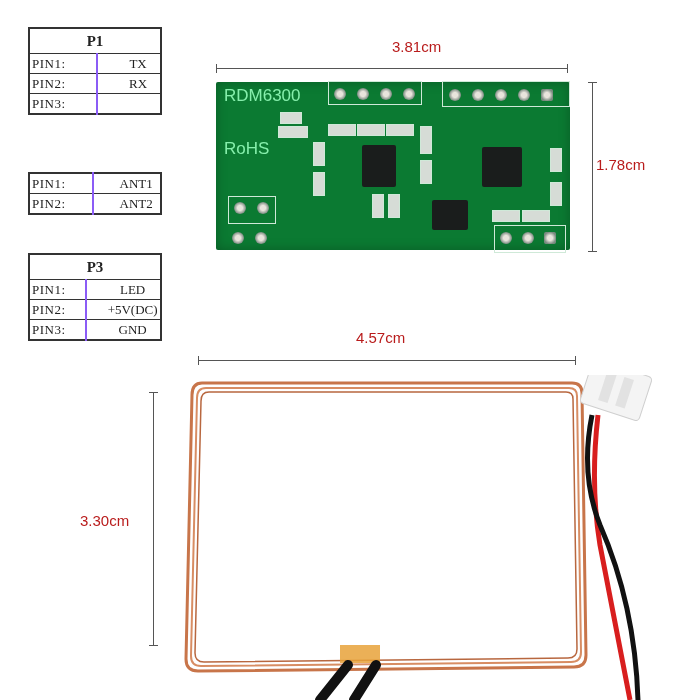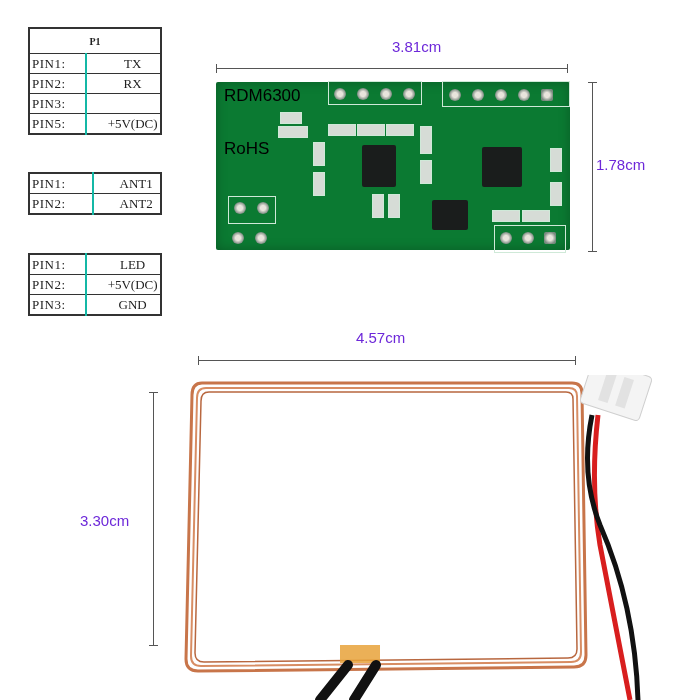--- a/index.html
+++ b/index.html
@@ -1,35 +1,35 @@
 <!DOCTYPE html>
 <html><head>
 <meta charset="utf-8">
 <style>
   html, body { margin: 0; padding: 0; background: #ffffff; }
   body { width: 700px; height: 700px; position: relative; overflow: hidden; font-family: "Liberation Sans", sans-serif; }
   .pin-table { position: absolute; border-collapse: collapse; font-family: "Liberation Serif", serif; font-size: 13px; color: #222; border: 2px solid #333; background: #fff; }
-  .pin-table th { border: 1px solid #333; font-weight: bold; font-size: 10px; height: 22px; text-align: center; }
+  .pin-table th { border: 1px solid #333; font-weight: bold; font-size: 15px; height: 22px; text-align: center; }
   .pin-table td { border: 1px solid #333; height: 19px; padding: 0 2px; }
-  .pin-table td.lbl { width: 78px; text-align: left; letter-spacing: 0.5px; border-right: 2px solid #14b8a6; }
+  .pin-table td.lbl { width: 78px; text-align: left; letter-spacing: 0.5px; border-right: 2px solid #8b5cf6; }
   .pin-table td.val { width: 52px; text-align: center; padding-left: 20px; }
   #t1 { left: 28px; top: 27px; width: 134px; }
   #t2 { left: 28px; top: 172px; width: 134px; }
   #t3 { left: 28px; top: 253px; width: 134px; }
 
-  .dim-label { position: absolute; font-size: 15px; color: #6d28d9; }
+  .dim-label { position: absolute; font-size: 15px; color: #b91c1c; }
   .hline { position: absolute; height: 1px; background: #555; }
   .hline::before, .hline::after { content: ""; position: absolute; top: -4px; width: 1px; height: 9px; background: #555; }
   .hline::before { left: 0; } .hline::after { right: 0; }
   .vline { position: absolute; width: 1px; background: #555; }
   .vline::before, .vline::after { content: ""; position: absolute; left: -4px; height: 1px; width: 9px; background: #555; }
   .vline::before { top: 0; } .vline::after { bottom: 0; }
 
   #pcb { position: absolute; left: 216px; top: 82px; width: 354px; height: 168px; background: #0b7a32; border-radius: 2px; box-shadow: inset 0 0 12px rgba(0,0,0,0.25); }
-  .pcb-text { position: absolute; color: #000000; font-size: 17px; line-height: 19px; }
+  .pcb-text { position: absolute; color: #86efac; font-size: 17px; line-height: 19px; }
   .pad { position: absolute; width: 12px; height: 12px; border-radius: 50%; background: radial-gradient(circle, #e8e4dc 30%, #7a8a80 70%); }
   .silk { position: absolute; border: 1px solid #cfe9d8; }
   .chip { position: absolute; background: #1a1d1c; border-radius: 2px; }
   .smd { position: absolute; background: #d6dcd6; border: 1px solid #cfe9d8; }
 
   #coil-wrap { position: absolute; left: 180px; top: 375px; }
 </style>
 </head>
 <body>
 
@@ -43,42 +43,41 @@
         <td class="val">TX</td>
       </tr>
   <tr>
         <td class="lbl">PIN2:</td>
         <td class="val">RX</td>
       </tr>
   <tr>
         <td class="lbl">PIN3:</td>
         <td class="val"></td>
       </tr>
-  <tr>
-        <td class="lbl">PIN5:</td>
-        <td class="val">+5V(DC)</td>
-      </tr>
 </tbody>
   </table>
 
 <table class="pin-table" id="t2">
   <tbody>
   <tr>
         <td class="lbl">PIN1:</td>
         <td class="val">ANT1</td>
       </tr>
   <tr>
         <td class="lbl">PIN2:</td>
         <td class="val">ANT2</td>
       </tr>
 </tbody>
   </table>
 
 <table class="pin-table" id="t3">
   <tbody>
+      <tr>
+        <th colspan="2">P3</th>
+      </tr>
   <tr>
         <td class="lbl">PIN1:</td>
         <td class="val">LED</td>
       </tr>
   <tr>
         <td class="lbl">PIN2:</td>
         <td class="val">+5V(DC)</td>
       </tr>
   <tr>
         <td class="lbl">PIN3:</td>

